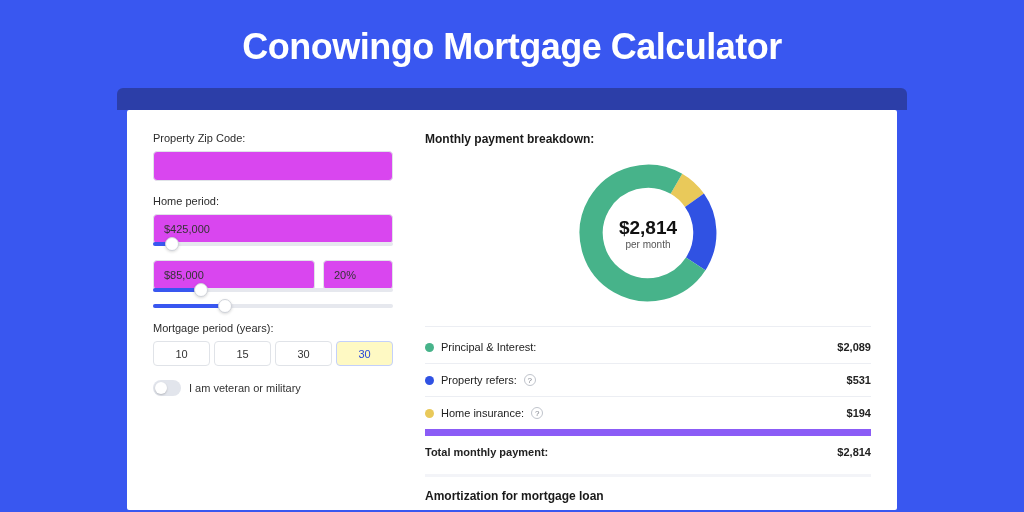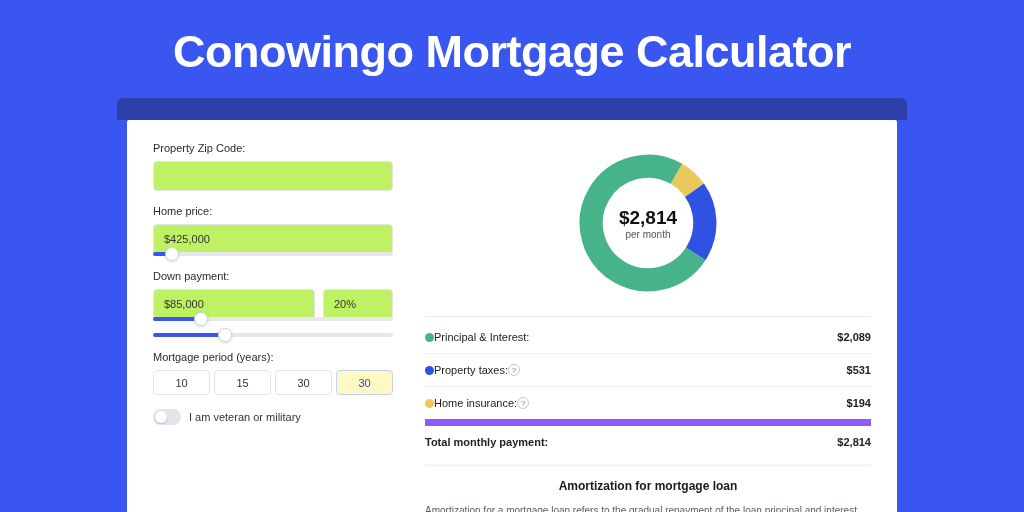--- a/index.html
+++ b/index.html
@@ -2,21 +2,21 @@
 <html><head>
 <meta charset="utf-8">
 <style>
   * { box-sizing: border-box; margin: 0; padding: 0; }
   html, body { width: 1024px; height: 512px; overflow: hidden; font-family: -apple-system, BlinkMacSystemFont, "Segoe UI", Arial, sans-serif; }
   body { background: #3957f0; }
 
   .page-title {
     text-align: center;
     color: #ffffff;
-    font-size: 45px;
+    font-size: 36px;
     font-weight: 700;
     padding: 26px 0 20px 0;
     letter-spacing: -0.5px;
   }
 
   .banner {
     width: 790px;
     height: 22px;
     background: #2c3ea8;
     margin: 0 auto;
@@ -42,21 +42,21 @@
   .field-group { margin-bottom: 14px; }
 
   .text-input {
     width: 100%;
     height: 30px;
     border: 1px solid #e0e3e8;
     border-radius: 4px;
     padding: 0 10px;
     font-size: 11px;
     color: #333;
-    background: #bef264;
+    background: #d946ef;
   }
 
   .dp-row { display: flex; gap: 8px; }
   .dp-row .text-input:first-child { flex: 1; }
   .dp-row .text-input:last-child { width: 70px; }
 
   .slider-track {
     width: 100%;
     height: 4px;
     background: #e6e8ee;
@@ -125,61 +125,60 @@
   }
   .donut-amount { font-size: 19px; font-weight: 800; color: #111; }
   .donut-sub { font-size: 10px; color: #555; }
 
   .rule { height: 1px; background: #eceef3; margin: 0 0 4px 0; }
 
   .li-row {
     display: flex; align-items: center; justify-content: space-between;
     padding: 10px 0; font-size: 11px; color: #222;
   }
-  .li-left { display: flex; align-items: center; }
+  .li-left { display: flex; align-items: center; gap: 7px; }
   .dot { width: 9px; height: 9px; border-radius: 50%; display: inline-block; }
   .li-val { font-weight: 700; }
   .li-info {
     width: 12px; height: 12px; border-radius: 50%;
     border: 1px solid #c0c4cc; display: inline-flex;
     align-items: center; justify-content: center;
     font-size: 8px; color: #7b7f88; cursor: help;
   }
   .li-total { font-weight: 700; }
 
   .amort { margin-top: 6px; border-top: 3px solid #f3f4f8; padding-top: 12px; }
-  .amort-title { font-size: 12px; font-weight: 700; color: #1a1a1a; margin-bottom: 10px; text-align: center; }
+  .amort-title { font-size: 12px; font-weight: 700; color: #1a1a1a; margin-bottom: 10px; }
   .amort-text { font-size: 10px; color: #595d66; line-height: 1.5; }
 </style>
 </head>
 <body>
 
 <h1 class="page-title">Conowingo Mortgage Calculator</h1>
 <div class="banner"></div>
 
 <div class="card">
 
   <div class="col-left">
 
     <div class="field-group">
       <label class="label">Property Zip Code:</label>
       <input class="text-input" value="" style="">
     </div>
 
     <div class="field-group">
-      <label class="label">Home price:</label>
+      <label class="label">Home period:</label>
       <input class="text-input" value="$425,000" style="">
       <div class="slider-track">
         <div class="slider-fill" style="width: 8%;"></div>
         <div class="slider-thumb" style="left: 8%;"></div>
       </div>
     </div>
 
     <div class="field-group">
-      <label class="label">Down payment:</label>
       <div class="dp-row">
         <input class="text-input" value="$85,000" style="">
         <input class="text-input" value="20%" style="">
       </div>
       <div class="slider-track">
         <div class="slider-fill" style="width: 20%;"></div>
         <div class="slider-thumb" style="left: 20%;"></div>
       </div>
     </div>
 
@@ -201,20 +200,21 @@
     </div>
 
     <div class="toggle-row">
       <div class="toggle"></div>
       <span class="toggle-label">I am veteran or military</span>
     </div>
 
   </div>
 
   <div class="col-right">
+    <div class="section-title">Monthly payment breakdown:</div>
 
     <div class="donut-wrap">
       <div class="donut">
         <svg viewBox="0 0 42 42" id="donut-svg">
             <g transform="rotate(-60 21 21)">
               <circle cx="21" cy="21" r="15.9155" fill="transparent" stroke="#e9c95a" stroke-width="6.5" stroke-dasharray="6.9 93.1" stroke-dashoffset="0"></circle>
               <circle cx="21" cy="21" r="15.9155" fill="transparent" stroke="#3052e3" stroke-width="6.5" stroke-dasharray="18.9 81.1" stroke-dashoffset="-6.9"></circle>
               <circle cx="21" cy="21" r="15.9155" fill="transparent" stroke="#47b38a" stroke-width="6.5" stroke-dasharray="74.2 25.799999999999997" stroke-dashoffset="-25.799999999999997"></circle>
             </g>
           </svg>
@@ -230,21 +230,21 @@
         <div class="li-row">
           <div class="li-left">
             <span class="dot" style="background: rgb(71, 179, 138);"></span>
             <span>Principal &amp; Interest:</span>
           </div>
           <span class="li-val">$2,089</span>
         </div>
         <div class="li-row" style="border-top: 1px solid rgb(236, 238, 243);">
           <div class="li-left">
             <span class="dot" style="background: rgb(48, 82, 227);"></span>
-            <span>Property taxes:</span>
+            <span>Property refers:</span>
             <span class="li-info">?</span>
           </div>
           <span class="li-val">$531</span>
         </div>
         <div class="li-row" style="border-top: 1px solid rgb(236, 238, 243);">
           <div class="li-left">
             <span class="dot" style="background: rgb(233, 201, 90);"></span>
             <span>Home insurance:</span>
             <span class="li-info">?</span>
           </div>

